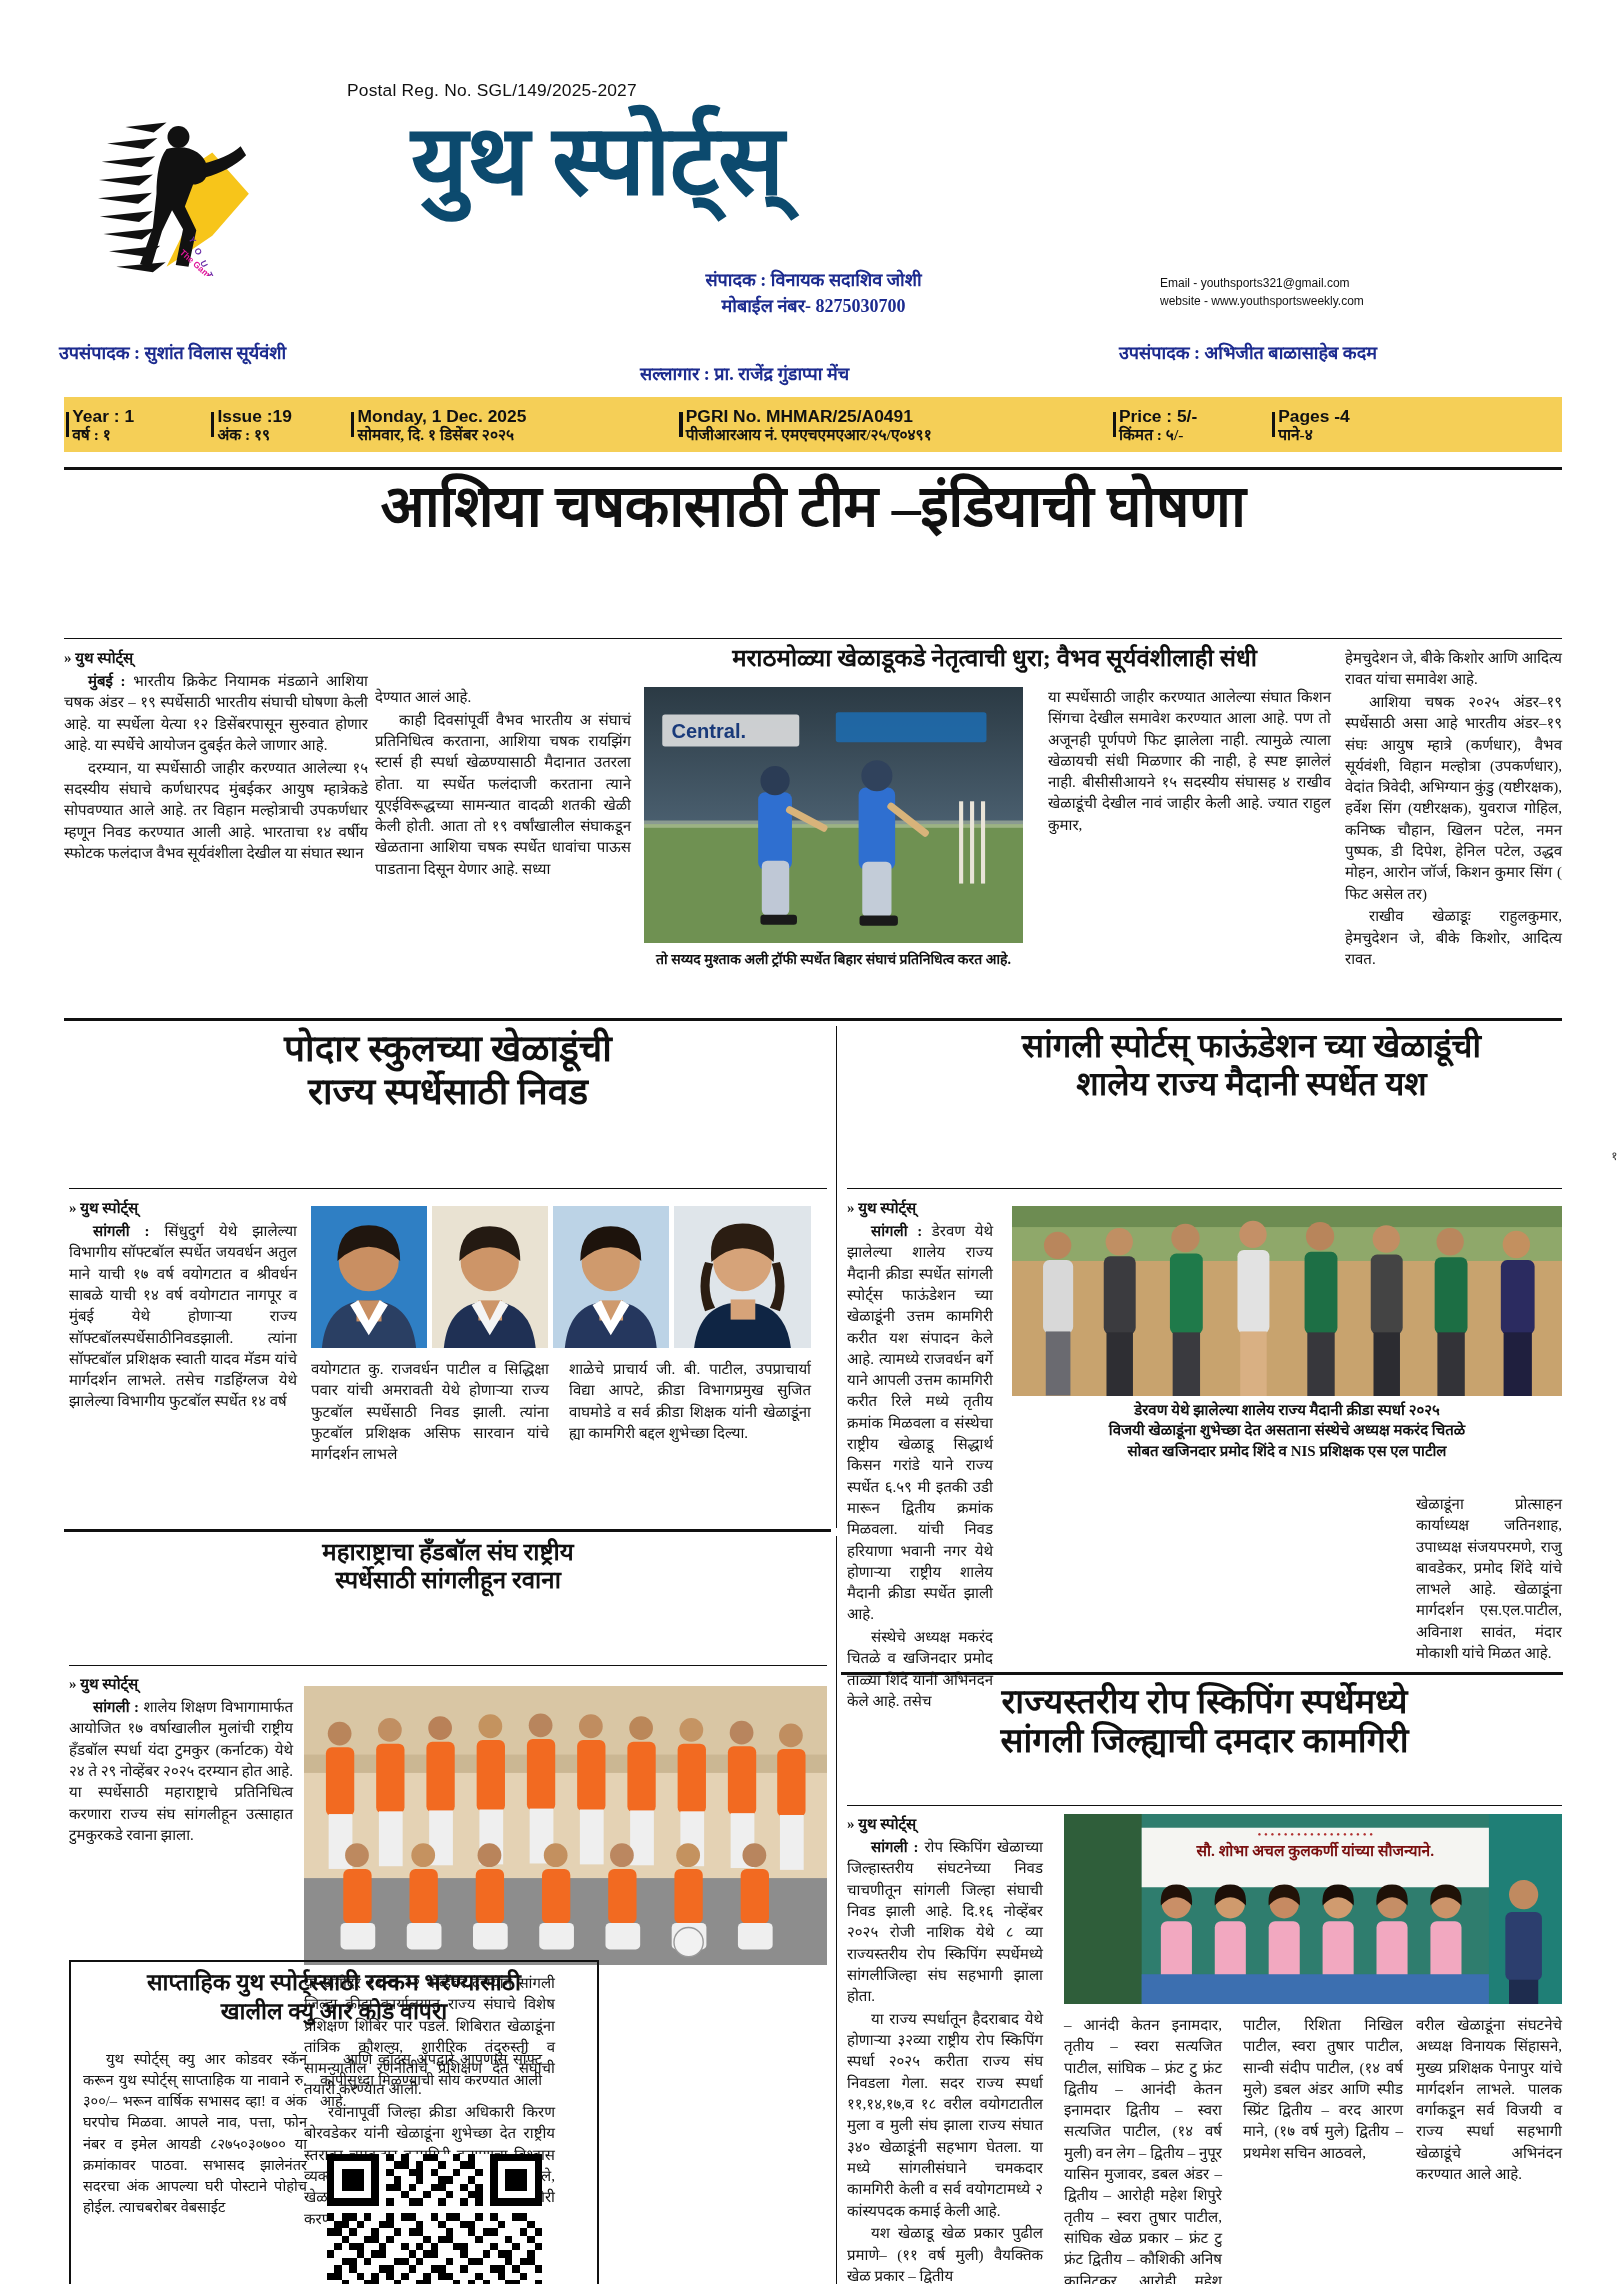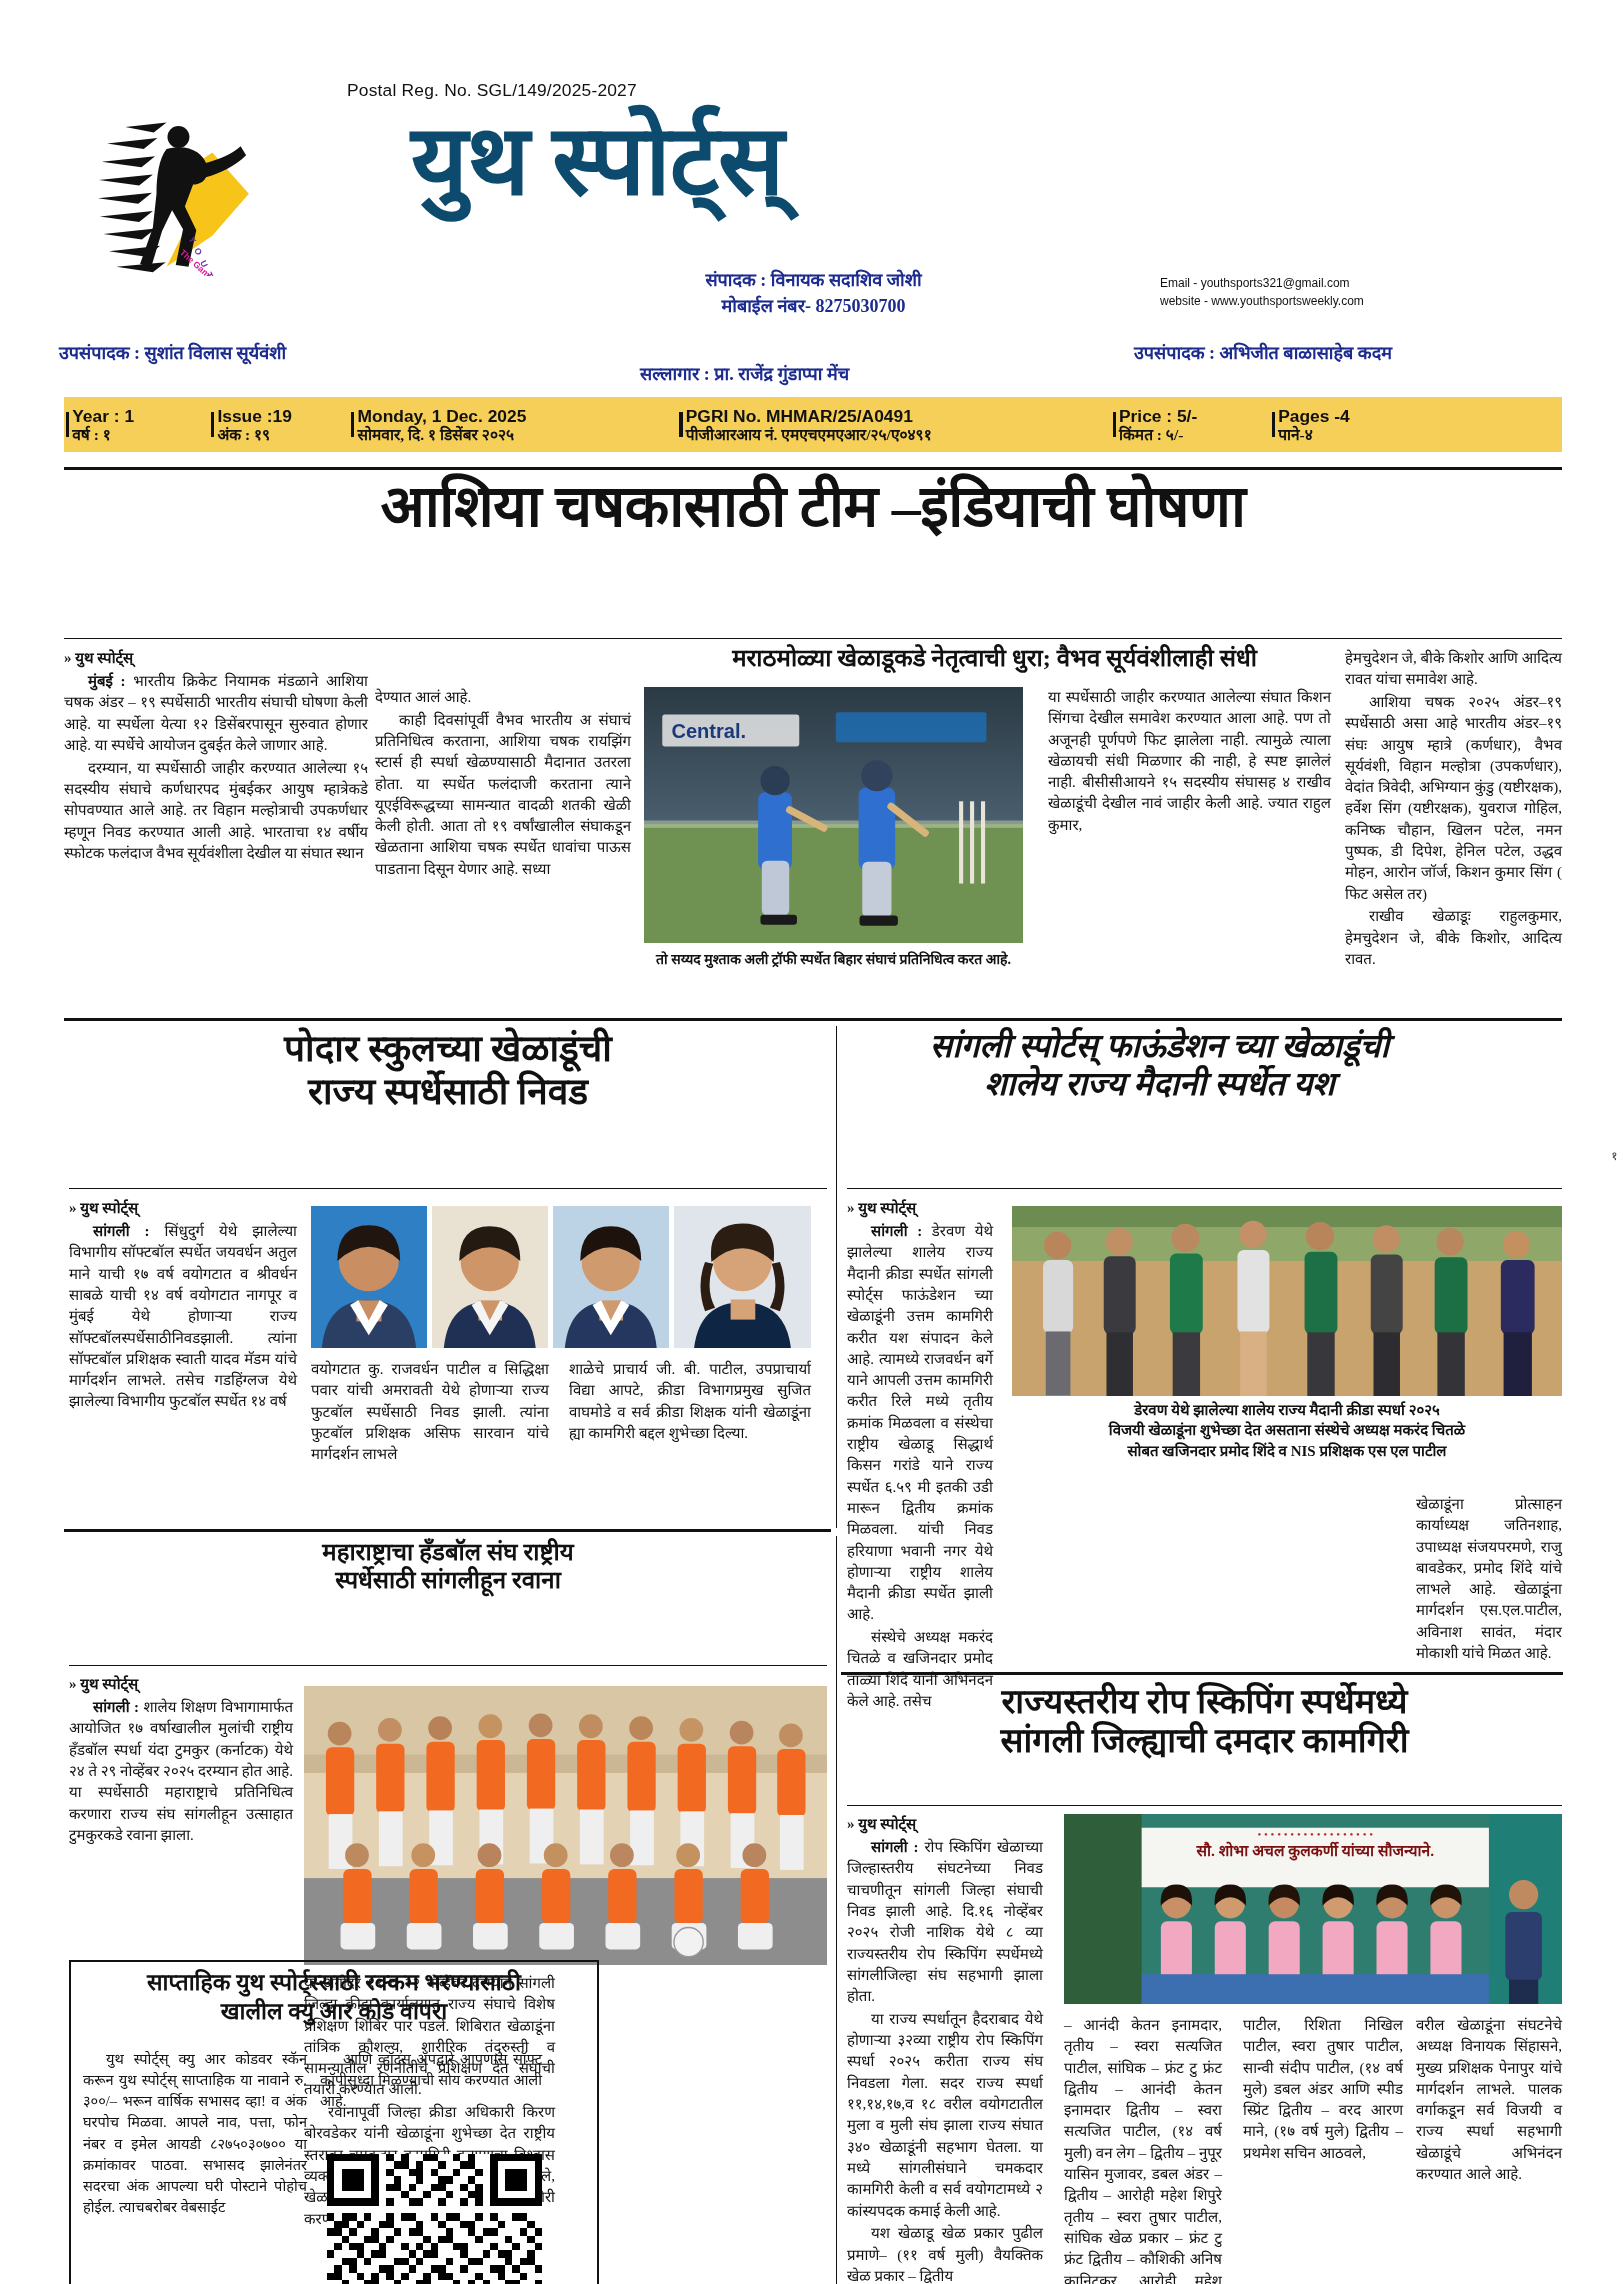--- a/index.html
+++ b/index.html
@@ -32,21 +32,21 @@
     color:#111;font-size:12px;line-height:1.5;
     font-family:"Liberation Sans", sans-serif;
   }
   .subeditor-l{
     position:absolute;left:59px;top:340px;color:#1c2b8f;font-weight:700;font-size:18px;
   }
   .advisor{
     position:absolute;left:640px;top:361px;color:#1c2b8f;font-weight:700;font-size:18px;
   }
   .subeditor-r{
-    position:absolute;left:1119px;top:340px;color:#1c2b8f;font-weight:700;font-size:18px;margin-left:15px;
+    position:absolute;left:1119px;top:340px;color:#1c2b8f;font-weight:700;font-size:18px;
   }
   
   .strip{
     position:absolute;left:64px;top:397px;width:1498px;height:55px;
     background:#f5cf57;display:flex;align-items:center;
   }
   .strip-cell{
     display:flex;flex-direction:column;justify-content:center;
     padding-left:8.2px;position:relative;
   }
@@ -282,21 +282,21 @@
 
   <div class="col" style="left:311px;top:1359px;width:238px;">
     <p class="noind">वयोगटात कु. राजवर्धन पाटील व सिद्धिक्षा पवार यांची अमरावती येथे होणाऱ्या राज्य फुटबॉल स्पर्धेसाठी निवड झाली. त्यांना फुटबॉल प्रशिक्षक असिफ सारवान यांचे मार्गदर्शन लाभले</p>
   </div>
   <div class="col" style="left:569px;top:1359px;width:242px;">
     <p class="noind">शाळेचे प्राचार्य जी. बी. पाटील, उपप्राचार्या विद्या आपटे, क्रीडा विभागप्रमुख सुजित वाघमोडे व सर्व क्रीडा शिक्षक यांनी खेळाडूंना ह्या कामगिरी बद्दल शुभेच्छा दिल्या.</p>
   </div>
 
   <div class="vline" style="left:836px;top:1026px;height:502px;"></div>
 
-  <div class="sect-head" style="left:802px;top:1028px;width:715px;font-size:33px;font-style:italic;">
+  <div class="sect-head" style="left:894px;top:1028px;width:715px;font-size:33px;">
     <div>सांगली स्पोर्टस् फाऊंडेशन च्या खेळाडूंची</div>
     <div>शालेय राज्य मैदानी स्पर्धेत यश</div>
   </div>
   <div class="hline" style="left:847px;top:1188px;width:715px;height:1.4px;"></div>
 
   <div class="col" style="left:847px;top:1198px;width:146px;">
     <div class="byline">» युथ स्पोर्ट्स्</div>
     <p><span class="place">सांगली :</span> <span>डेरवण येथे झालेल्या शालेय राज्य मैदानी क्रीडा स्पर्धेत सांगली स्पोर्ट्स फाऊंडेशन च्या खेळाडूंनी उत्तम कामगिरी करीत यश संपादन केले आहे. त्यामध्ये राजवर्धन बर्गे याने आपली उत्तम कामगिरी करीत रिले मध्ये तृतीय क्रमांक मिळवला व संस्थेचा राष्ट्रीय खेळाडू सिद्धार्थ किसन गरांडे याने राज्य स्पर्धेत ६.५९ मी इतकी उडी मारून द्वितीय क्रमांक मिळवला. यांची निवड हरियाणा भवानी नगर येथे होणाऱ्या राष्ट्रीय शालेय मैदानी क्रीडा स्पर्धेत झाली आहे.</span></p>
     <p>संस्थेचे अध्यक्ष मकरंद चितळे व खजिनदार प्रमोद ताळ्या शिंदे यांनी अभिनंदन केले आहे. तसेच</p>
   </div>

